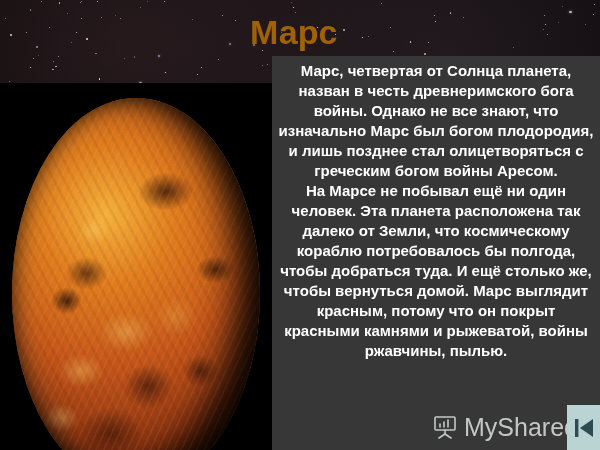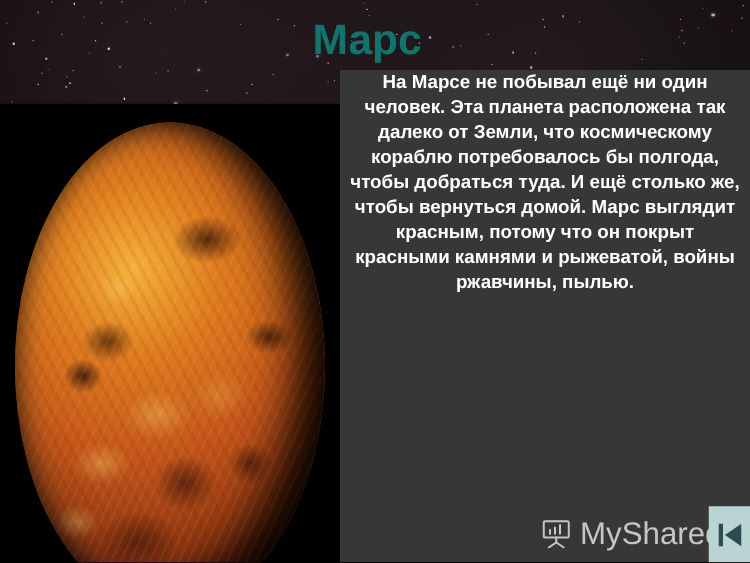--- a/index.html
+++ b/index.html
@@ -97,21 +97,21 @@
     border-radius: 50%;
     box-shadow: inset -14px -8px 34px rgba(0,0,0,0.7),
                 inset 0 0 18px rgba(0,0,0,0.45);
   }
 
   
   .slide-title {
     position: absolute;
     left: 250px;
     top: 12px;
-    color: #0f766e;
+    color: #a16207;
     font-size: 34px;
     font-weight: bold;
     line-height: 40px;
     letter-spacing: 0px;
     white-space: nowrap;
   }
 
   
   .text-panel {
     position: absolute;
@@ -269,20 +269,21 @@
 
   <div class="planet">
     <div class="planet-tex"></div>
     <div class="planet-streaks"></div>
     <div class="planet-limb"></div>
   </div>
 
   <div class="slide-title">Марс</div>
 
   <div class="text-panel">
+    <p class="para para-1">Марс, четвертая от Солнца планета, назван в честь древнеримского бога войны. Однако не все знают, что изначально Марс был богом плодородия, и лишь позднее стал олицетворяться с греческим богом войны Аресом.</p>
     <p class="para para-2">На Марсе не побывал ещё ни один человек. Эта планета расположена так далеко от Земли, что космическому кораблю потребовалось бы полгода, чтобы добраться туда. И ещё столько же, чтобы вернуться домой. Марс выглядит красным, потому что он покрыт красными камнями и рыжеватой, войны ржавчины, пылью.</p>
   </div>
 
   <div class="watermark">
     <span class="wm-icon-wrap">
       <svg class="wm-icon" viewBox="0 0 26 24" fill="none" stroke="#c3c8c6" stroke-width="1.6" stroke-linecap="round">
         <rect x="3" y="2" width="20" height="13" rx="1"></rect>
         <line x1="13" y1="15" x2="13" y2="19"></line>
         <line x1="13" y1="19" x2="7" y2="23"></line>
         <line x1="13" y1="19" x2="19" y2="23"></line>

